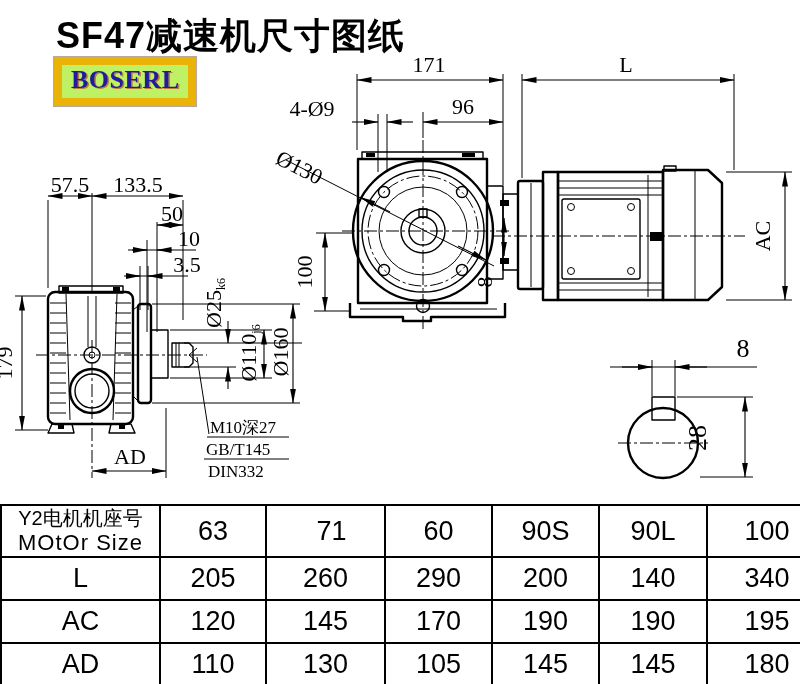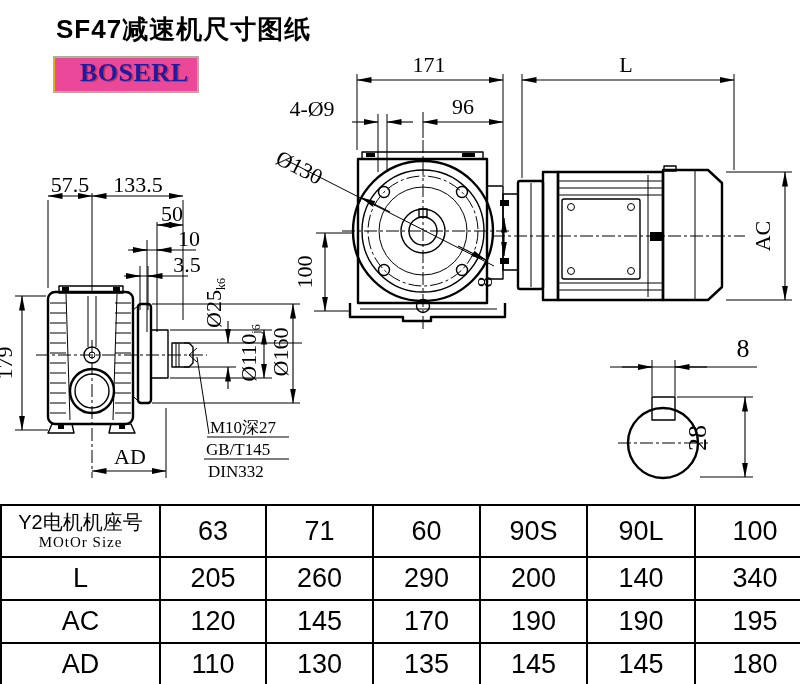--- a/index.html
+++ b/index.html
@@ -1,36 +1,36 @@
 <!DOCTYPE html>
 <html><head>
 <meta charset="utf-8">
 <style>
   html,body{margin:0;padding:0;background:#fff;}
   body{width:800px;height:684px;position:relative;font-family:"Liberation Sans",sans-serif;color:#000;}
   .stage{position:absolute;inset:0;background:#fff;overflow:hidden;}
-  .title{position:absolute;left:56px;top:12px;font-size:26px;font-weight:bold;letter-spacing:1px;white-space:nowrap;}
-  .logo{position:absolute;left:54px;top:57px;border:1px solid #eab308;box-shadow:0 0 0 1px #b9a79d;background:#ec4899;padding:0 8px 3px 25px;}
+  .title{position:absolute;left:56px;top:12px;font-size:36px;font-weight:bold;letter-spacing:1px;white-space:nowrap;}
+  .logo{position:absolute;left:54px;top:57px;border:8px solid #eab308;box-shadow:0 0 0 1px #b9a79d;background:#bef264;padding:0 8px 3px 9px;}
   .logo span{font-family:"Liberation Serif",serif;font-weight:bold;font-size:26px;color:#1f1d9e;text-shadow:1.5px 1px 0 rgba(180,30,30,.55);letter-spacing:0.5px;}
   svg.draw{position:absolute;left:0;top:0;}
   
   .ol{fill:none;stroke:#000;stroke-width:2.4;stroke-linejoin:round;}
   .o2{fill:none;stroke:#000;stroke-width:1.4;stroke-linejoin:round;}
   .tn{fill:none;stroke:#000;stroke-width:1;}
   .cl{fill:none;stroke:#000;stroke-width:1;stroke-dasharray:13 3 3 3;}
   .dm{fill:none;stroke:#000;stroke-width:1.1;}
   text.dt{font-family:"Liberation Serif",serif;font-size:22px;fill:#000;text-anchor:middle;}
   text.big{font-size:26px;}
   text.sm{font-size:17px;text-anchor:start;}
   tspan.tol{font-size:12px;}
   
   table.sz{position:absolute;left:0;top:504px;width:800px;height:180px;border-collapse:collapse;table-layout:fixed;background:#fff;}
   table.sz td{border:2.5px solid #000;text-align:center;vertical-align:middle;font-size:27px;padding:0;margin-left:20px;}
   .hdr-cn{font-size:20px;line-height:1.15;}
-  .hdr-en{font-size:15px;font-family:Liberation Serif, serif;letter-spacing:1px;}
+  .hdr-en{font-size:22px;font-family:Liberation Sans, sans-serif;letter-spacing:1px;}
 </style>
 </head>
 <body>
 
 <div class="stage">
 
   <div class="title">SF47减速机尺寸图纸</div>
   <div class="logo">
     <span>BOSERL</span>
   </div>
@@ -217,21 +217,21 @@
   </svg>
 
   <table class="sz">
     <tbody>
         <tr style="height:52px;">
       <td style="width:157px;">
         <div class="hdr-cn">Y2电机机座号</div>
         <div class="hdr-en">MOtOr Size</div>
       </td>
       <td style="width:104px;">63</td>
-      <td style="width:105px;">71</td>
+      <td style="width:105px;padding-left:12px;">71</td>
       <td style="width:105px;">60</td>
       <td style="width:105px;">90S</td>
       <td style="width:106px;border-radius:26px;">90L</td>
       <td style="width:118px;">100</td>
     </tr>
     <tr style="height:43px;">
       <td>L</td>
       <td>205</td>
       <td>260</td>
       <td>290</td>
@@ -245,21 +245,21 @@
       <td>145</td>
       <td>170</td>
       <td>190</td>
       <td>190</td>
       <td>195</td>
     </tr>
     <tr style="height:42px;">
       <td>AD</td>
       <td>110</td>
       <td>130</td>
-      <td>135</td>
+      <td>105</td>
       <td>145</td>
       <td>145</td>
       <td>180</td>
     </tr>
   </tbody>
     </table>
 
 </div>
 
 </body></html>

